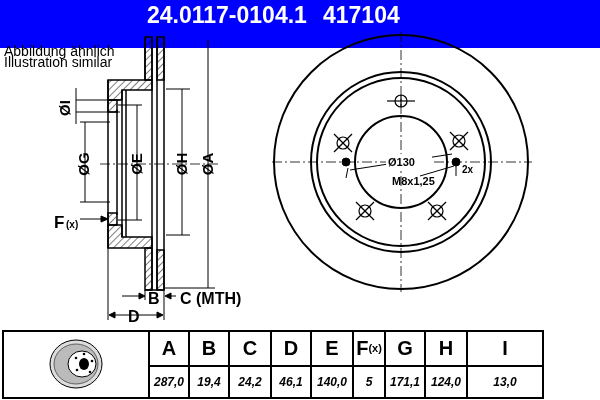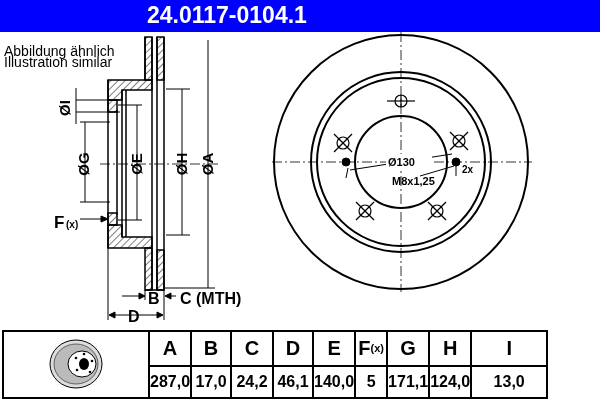--- a/index.html
+++ b/index.html
@@ -1,35 +1,36 @@
 <!DOCTYPE html>
 <html><head>
 <meta charset="utf-8">
 <style>
   html, body { margin: 0; padding: 0; background: #ffffff; }
   body { width: 600px; height: 400px; position: relative; overflow: hidden; font-family: "Liberation Sans", sans-serif; }
-  .header { position: absolute; left: 0; top: 0; width: 600px; height: 32px; background: #0000ff; color: #ffffff; }
+  .header { position: absolute; left: 0; top: 0; width: 600px; height: 48px; background: #0000ff; color: #ffffff; }
   .header .part { position: absolute; top: 2px; font-weight: bold; font-size: 23px; line-height: 26px; letter-spacing: 0px; }
   .header .p1 { left: 147px; }
   .header .p2 { left: 323px; }
   .note { position: absolute; left: 4px; top: 46px; font-size: 14px; font-weight: normal; line-height: 11px; color: #000; }
   svg.draw { position: absolute; left: 0; top: 0; }
   .lbl { font-family: "Liberation Sans", sans-serif; font-weight: bold; fill: #000; }
   table.dims { position: absolute; left: 2px; top: 330px; border-collapse: collapse; height: 66px; }
   table.dims td { border: 2px solid #000; text-align: center; font-weight: bold; padding: 0; }
   table.dims tr.hdr td { height: 32px; font-size: 20px; }
-  table.dims tr.val td { height: 30px; font-size: 16px; }
+  table.dims tr.val td { height: 30px; font-size: 12px; font-style: italic; }
   table.dims td.thumb { width: 144px; }
   .fx-sub { font-size: 11px; vertical-align: 3px; }
 </style>
 </head>
 <body>
 
 <div class="header">
   <span class="part p1">24.0117-0104.1</span>
+  <span class="part p2">417104</span>
 </div>
 
 <div class="note">
   <div>Abbildung ähnlich</div>
   <div>Illustration similar</div>
 </div>
 
 <svg class="draw" width="600" height="330" viewBox="0 0 600 330">
   <defs>
     <pattern id="hatch" patternUnits="userSpaceOnUse" width="5" height="5" patternTransform="rotate(45)">
@@ -176,21 +177,21 @@
     <td style="width:40px">C</td>
     <td style="width:38px">D</td>
     <td style="width:40px">E</td>
     <td style="width:30px"><span>F</span><span class="fx-sub">(x)</span></td>
     <td style="width:38px">G</td>
     <td style="width:40px">H</td>
     <td style="width:74px">I</td>
   </tr>
   <tr class="val">
     <td>287,0</td>
-    <td>17,0</td>
+    <td>19,4</td>
     <td>24,2</td>
     <td>46,1</td>
     <td>140,0</td>
     <td>5</td>
     <td>171,1</td>
     <td>124,0</td>
     <td>13,0</td>
   </tr>
 </tbody>
   </table>

